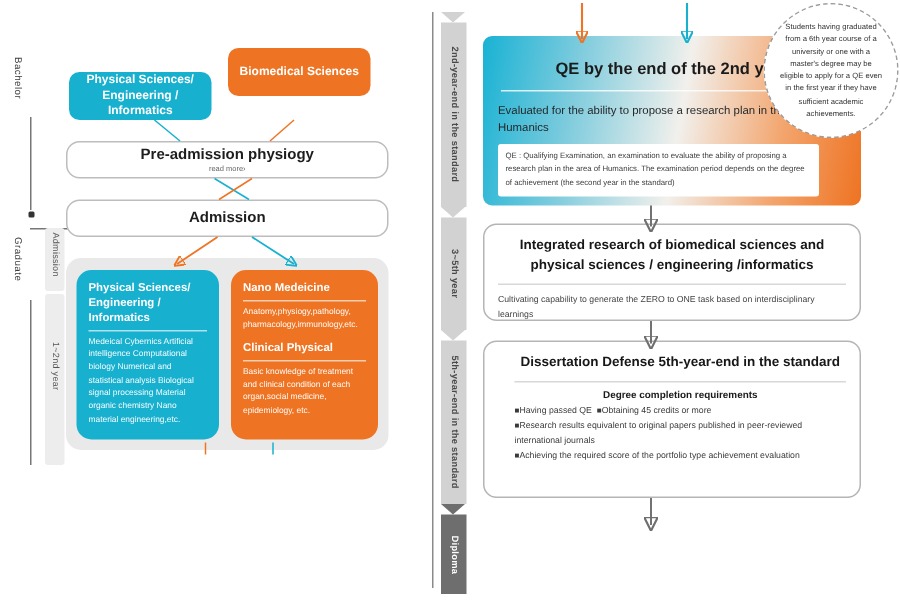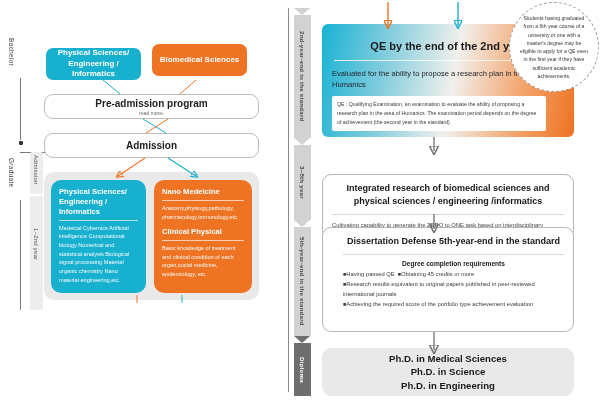--- a/index.html
+++ b/index.html
@@ -249,26 +249,26 @@
     <div class="vrule" style="left:20px; top:200px; height:110px;"></div>
 
     <div class="admission-band" style="left:30px; top:152px; width:13px; height:42px;"></div>
     <div class="band-label" style="left:33px; top:155px;">Admission</div>
     <div class="admission-band" style="left:30px; top:196px; width:13px; height:114px;"></div>
     <div class="band-label" style="left:33px; top:228px;">1~2nd year</div>
 
     <div class="tagbox" style="left:46px; top:48px; width:95px; height:32px; background:#17b0cf;">
       <span>Physical Sciences/ Engineering / Informatics</span>
     </div>
-    <div class="tagbox" style="left:152px; top:44px; width:95px; height:32px; background:#ee7423;">
+    <div class="tagbox" style="left:152px; top:32px; width:95px; height:32px; background:#ee7423;">
       <span>Biomedical Sciences</span>
     </div>
 
     <div class="wbox" style="left:44px; top:94px; width:215px; height:25px;">
-      <div class="t1">Pre-admission program</div>
+      <div class="t1">Pre-admission physiogy</div>
       <div class="t2">read more›</div>
     </div>
 
     <div class="wbox" style="left:44px; top:133px; width:215px; height:25px;">
       <div class="t1">Admission</div>
     </div>
 
     <div class="graybg" style="left:44px; top:172px; width:215px; height:128px;"></div>
 
     <div class="fieldcard" style="left:51px; top:180px; width:95px; height:113px; background:#17b0cf;">
@@ -317,21 +317,21 @@
       <div class="qe-title">QE by the end of the 2nd year</div>
       <div class="qe-rule"></div>
       <div class="qe-sub">Evaluated for the ability to propose a research plan in the area of Humanics</div>
       <div class="qe-note">QE : Qualifying Examination, an examination to evaluate the ability of proposing a research plan in the area of Humanics. The examination period depends on the degree of achievement (the second year in the standard)</div>
     </div>
 
     <div id="bubble">
       <p>Students having graduated from a 6th year course of a university or one with a master's degree may be eligible to apply for a QE even in the first year if they have sufficient academic achievements.</p>
     </div>
 
-    <div class="stepbox" style="left:6px; top:149px; width:252px; height:65px;margin-top:25px;">
+    <div class="stepbox" style="left:6px; top:149px; width:252px; height:65px;">
       <div class="sb-title">Integrated research of biomedical sciences and physical sciences / engineering /informatics</div>
       <div class="sb-rule"></div>
       <div class="sb-body">Cultivating capability to generate the ZERO to ONE task based on interdisciplinary learnings</div>
     </div>
 
     <div class="stepbox" style="left:6px; top:227px; width:252px; height:105px;padding-left:20px;">
       <div class="sb-title">Dissertation Defense 5th-year-end in the standard</div>
       <div class="sb-rule"></div>
       <div class="sb-reqhead">Degree completion requirements</div>
       <div class="sb-li">
@@ -339,25 +339,20 @@
         &nbsp;<span class="sq">■</span><span>Obtaining 45 credits or more</span>
       </div>
       <div class="sb-li">
         <span class="sq">■</span><span>Research results equivalent to original papers published in peer-reviewed international journals</span>
       </div>
       <div class="sb-li">
         <span class="sq">■</span><span>Achieving the required score of the portfolio type achievement evaluation</span>
       </div>
     </div>
 
-    <div id="phdbox">
-      <div>Ph.D. in Medical Sciences</div>
-      <div>Ph.D. in Science</div>
-      <div>Ph.D. in Engineering</div>
-    </div>
   </div>
 
   <svg class="ov" viewBox="0 0 600 400">
     <defs>
       <marker id="ahC" markerWidth="6" markerHeight="6" refX="4" refY="3" orient="auto">
         <path d="M0,0 L6,3 L0,6 Z" fill="none" stroke="#17b0cf" stroke-width="1"></path>
       </marker>
       <marker id="ahO" markerWidth="6" markerHeight="6" refX="4" refY="3" orient="auto">
         <path d="M0,0 L6,3 L0,6 Z" fill="none" stroke="#ee7423" stroke-width="1"></path>
       </marker>

